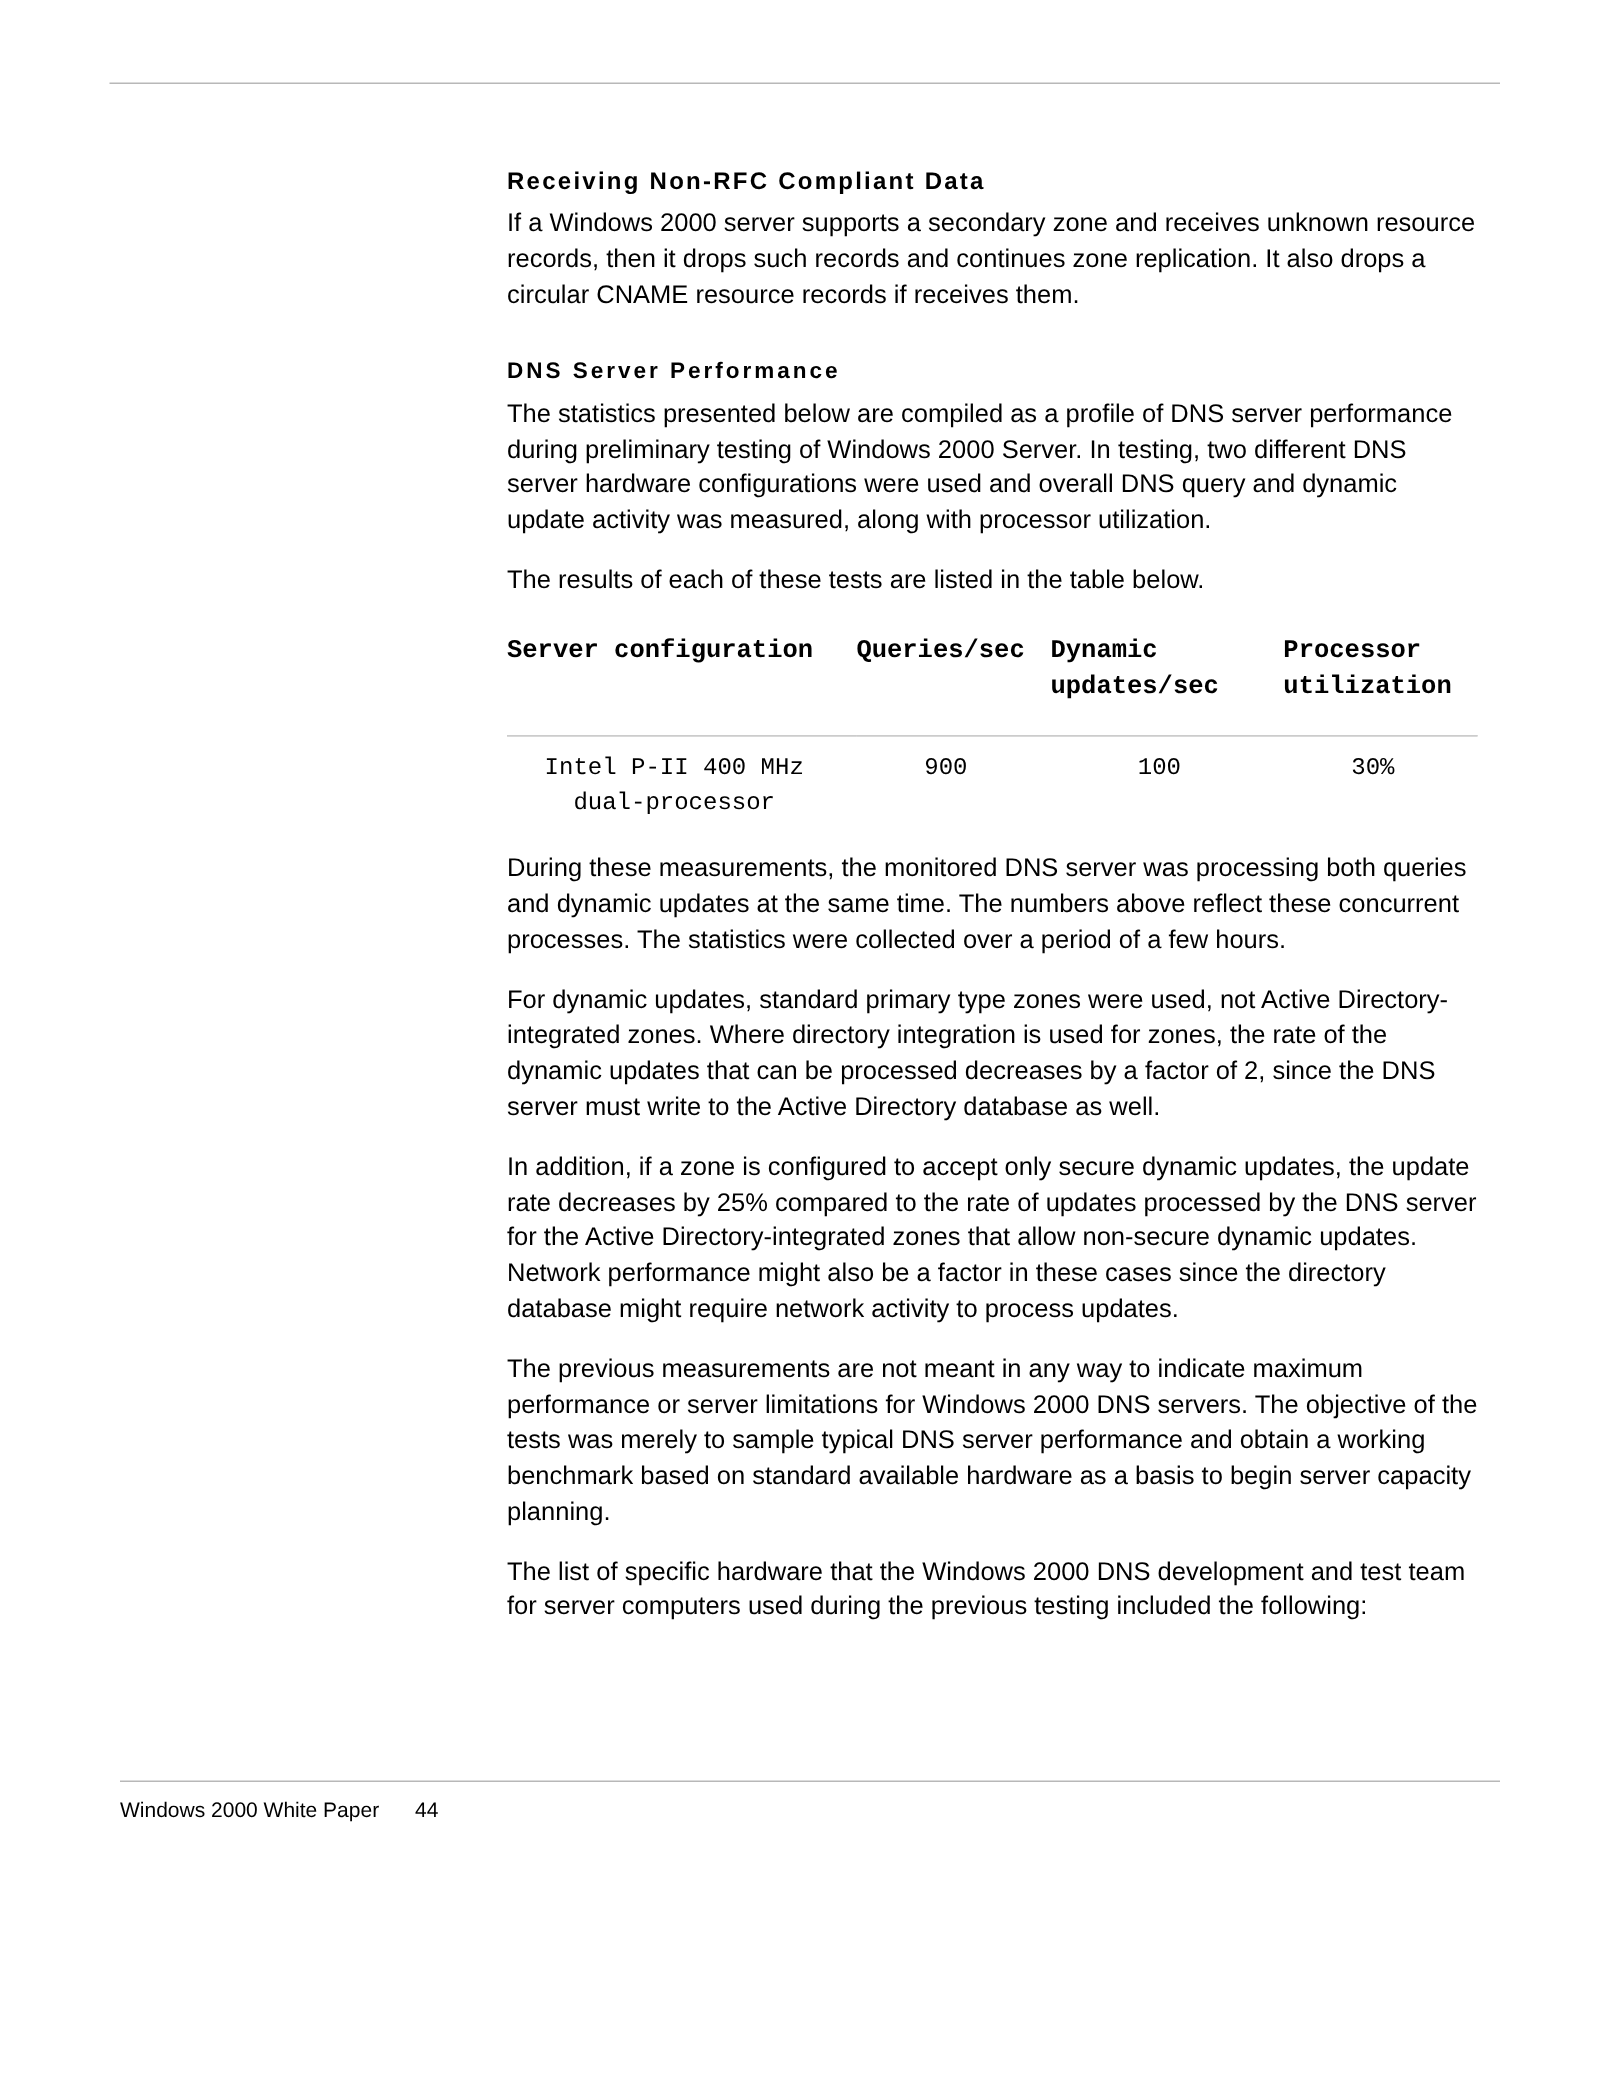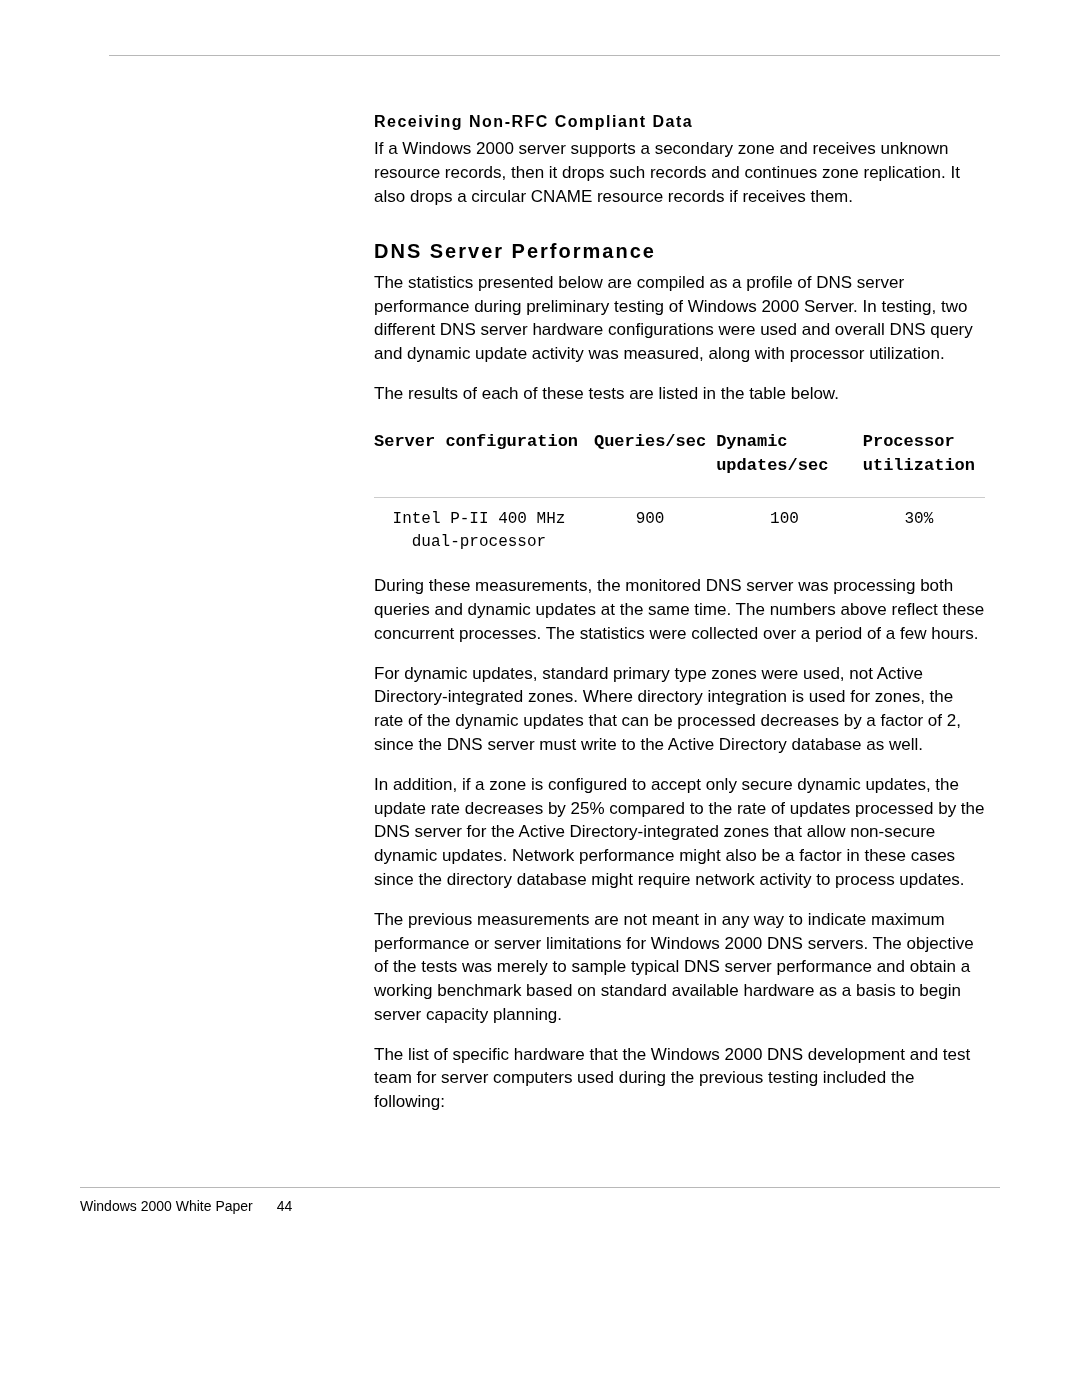--- a/index.html
+++ b/index.html
@@ -7,42 +7,42 @@
     padding: 0;
     background: #ffffff;
     font-family: Arial, Helvetica, sans-serif;
     color: #000;
   }
   .page {
     width: 1080px;
     height: 1251px;
     position: relative;
     box-sizing: border-box;
-    padding: 55px 80px 0 109px;
+    padding: 55px 80px 0 73px;
   }
   .top-rule {
     border-top: 1px solid #b8b8b8;
     margin: 0 0 55px 0;
   }
   .content {
     margin-left: 265px;   
     margin-right: 15px;
     font-size: 17px;
     line-height: 1.40;
   }
   .subhead {
     font-weight: bold;
     letter-spacing: 1.5px;
     font-size: 16px;
     margin: 0 0 4px 0;
   }
   .section-head {
     font-weight: bold;
     letter-spacing: 2px;
-    font-size: 20px;
+    font-size: 15px;
     margin: 28px 0 6px 0;
   }
   p {
     margin: 0 0 16px 0;
   }
   .tight {
   }
 
   table.perf {
     border-collapse: collapse;

